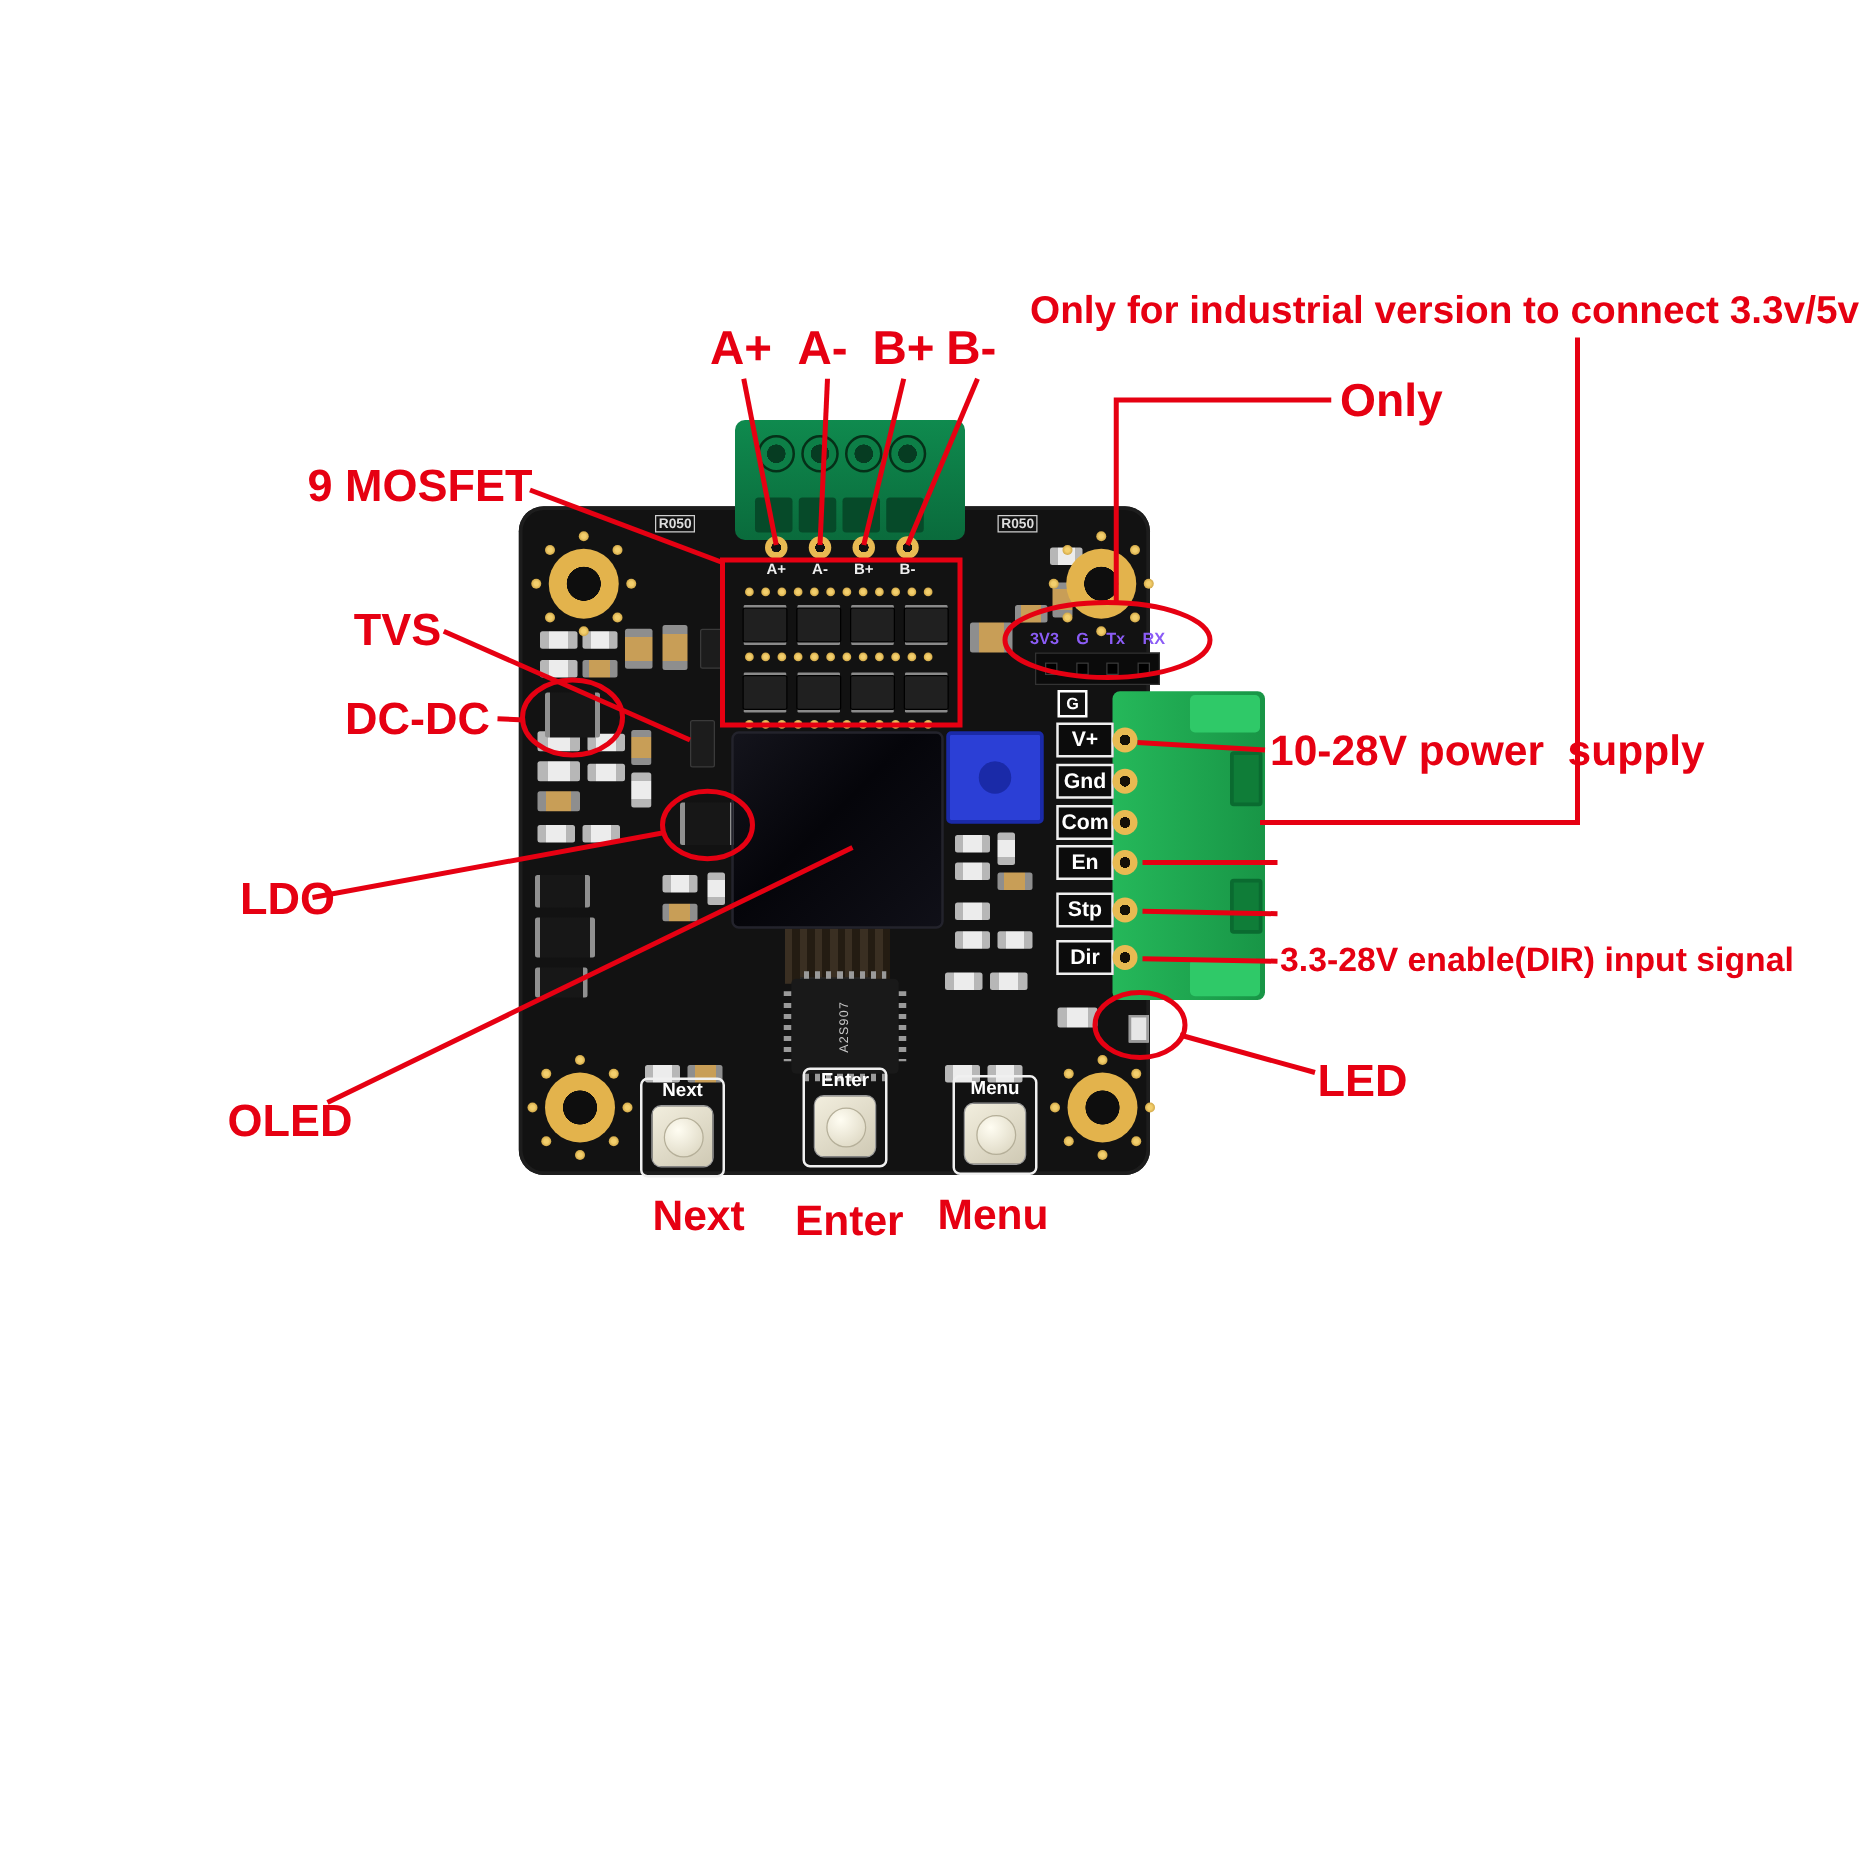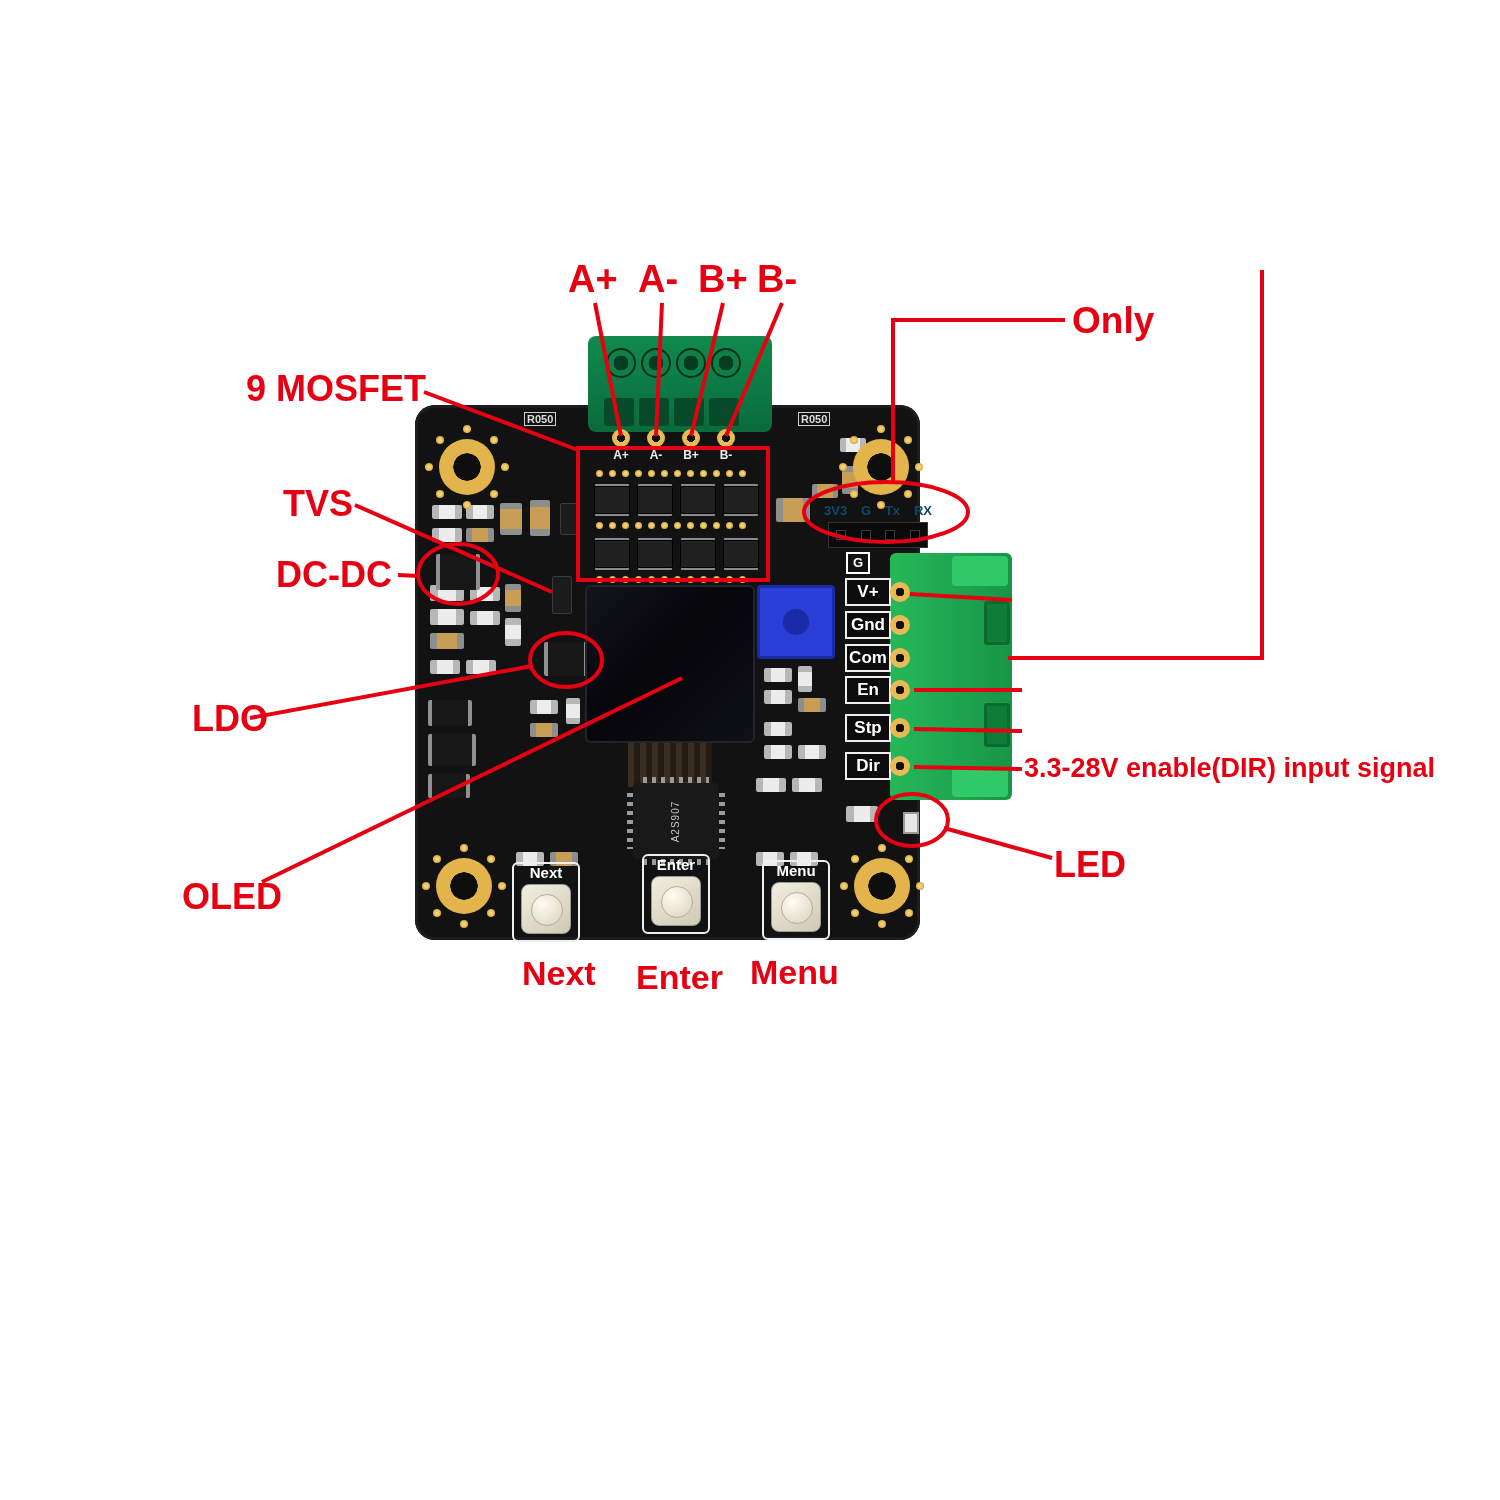--- a/index.html
+++ b/index.html
@@ -16,21 +16,21 @@
         background:linear-gradient(180deg,#0f8a4e,#0a6b3c);z-index:12}
   .screw{position:absolute;top:12px;width:30px;height:30px;border-radius:50%;
         background:radial-gradient(circle,#063c22 0 40%,#0d7f47 41% 100%);border:2px solid #053018}
   .wire-slot{position:absolute;top:62px;width:30px;height:28px;background:#064a29;border-radius:3px}
 
   .mpin{position:absolute;width:18px;height:18px;border-radius:50%;z-index:13;
         background:radial-gradient(circle,#101010 0 30%,#e8ba52 31% 100%)}
   .mpin-silk{position:absolute;width:28px;text-align:center;color:#eee;font-size:12px;font-weight:700;z-index:13}
 
   .usart-silk{position:absolute;left:824px;top:503px;width:108px;display:flex;justify-content:space-between;
-        color:#0c4a6e;font-size:13px;font-weight:700;z-index:13}
+        color:#8b5cf6;font-size:13px;font-weight:700;z-index:13}
   .usart-header{position:absolute;left:828px;top:522px;width:100px;height:26px;background:#0b0b0b;
         border:1px solid #333;z-index:13;display:flex;align-items:center;justify-content:space-around}
   .usart-header i{width:10px;height:10px;background:#000;border:1px solid #3c3c3c;display:block}
   .g-box{position:absolute;left:846px;top:552px;width:24px;height:22px;border:2px solid #fff;color:#fff;
         font-size:13px;font-weight:700;text-align:center;line-height:18px;z-index:13}
 
   .silk-tag{position:absolute;color:#ddd;font-size:11px;font-weight:700;border:1px solid #cfcfcf;
         padding:0 2px;z-index:13}
 
   .oled{position:absolute;left:585px;top:585px;width:170px;height:158px;border-radius:6px;z-index:12;
@@ -349,29 +349,31 @@
       <ellipse cx="886" cy="512" rx="82" ry="30"></ellipse>
       <line x1="1012" y1="600" x2="910" y2="594"></line>
       <line x1="1022" y1="690" x2="914" y2="690"></line>
       <line x1="1022" y1="731" x2="914" y2="729"></line>
       <line x1="1022" y1="769" x2="914" y2="767"></line>
       <line x1="1052" y1="858" x2="944" y2="828"></line>
       <ellipse cx="912" cy="820" rx="36" ry="26"></ellipse>
     </g>
   </svg>
 
+  <div class="label-red c-industrial">Only for industrial version to connect 3.3v/5v</div>
   <div class="label-red c-pin c-pin-a1">A+</div>
   <div class="label-red c-pin c-pin-a2">A-</div>
   <div class="label-red c-pin c-pin-b1">B+</div>
   <div class="label-red c-pin c-pin-b2">B-</div>
   <div class="label-red c-usart">Only</div>
   <div class="label-red c-mosfet">9 MOSFET</div>
   <div class="label-red c-tvs">TVS</div>
   <div class="label-red c-dcdc">DC-DC</div>
   <div class="label-red c-ldo">LDO</div>
   <div class="label-red c-oled">OLED</div>
+  <div class="label-red c-power">10-28V power  supply</div>
   <div class="label-red c-sig c-dir">3.3-28V enable(DIR) input signal</div>
   <div class="label-red c-led">LED</div>
   <div class="label-red c-next">Next</div>
   <div class="label-red c-enter">Enter</div>
   <div class="label-red c-menu">Menu</div>
 
 </div>
 
 </body></html>

